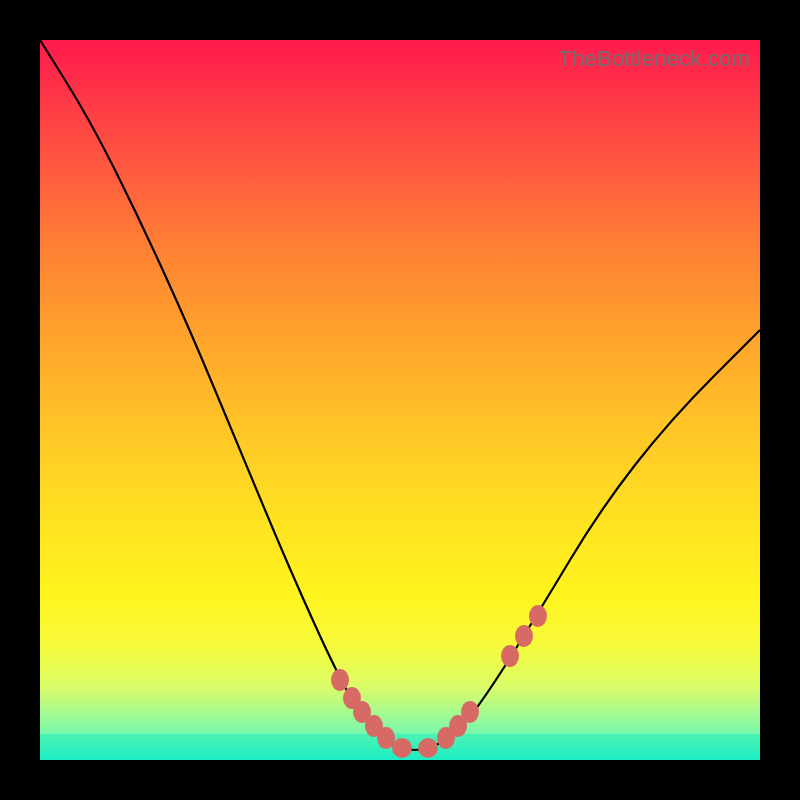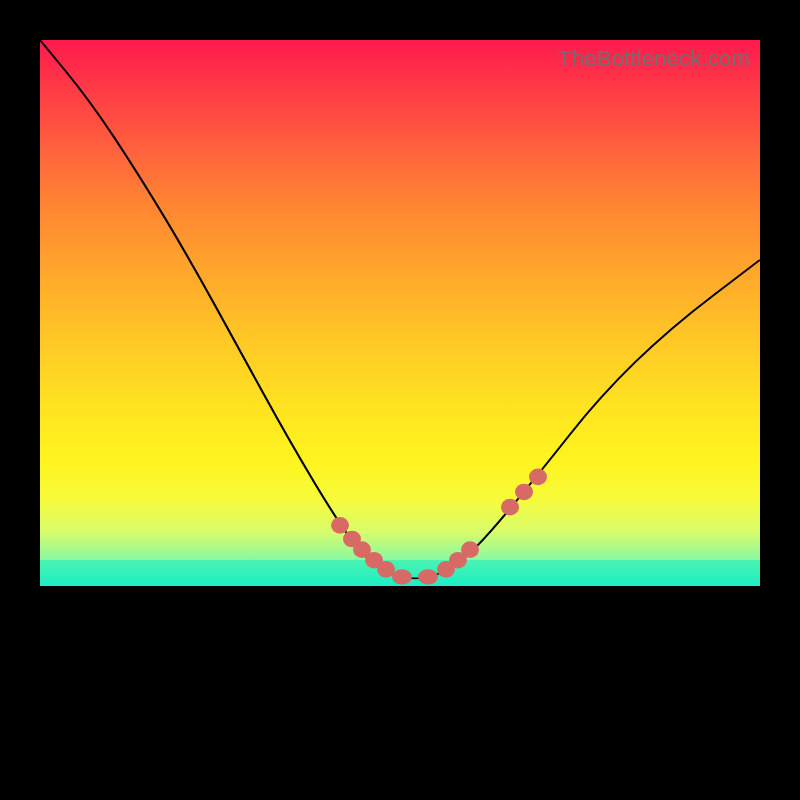--- a/index.html
+++ b/index.html
@@ -15,21 +15,21 @@
     position: relative;
     width: 800px;
     height: 800px;
     background: #000;
   }
   .plot {
     position: absolute;
     left: 40px;
     top: 40px;
     width: 720px;
-    height: 546px;
+    height: 720px;
     background: linear-gradient(to bottom,
       #ff1a4d 0%,
       #ff3747 8%,
       #ff5a3f 18%,
       #ff8433 30%,
       #ffa52c 42%,
       #ffc826 55%,
       #ffe321 67%,
       #fff41e 77%,
       #f7fb3a 84%,

